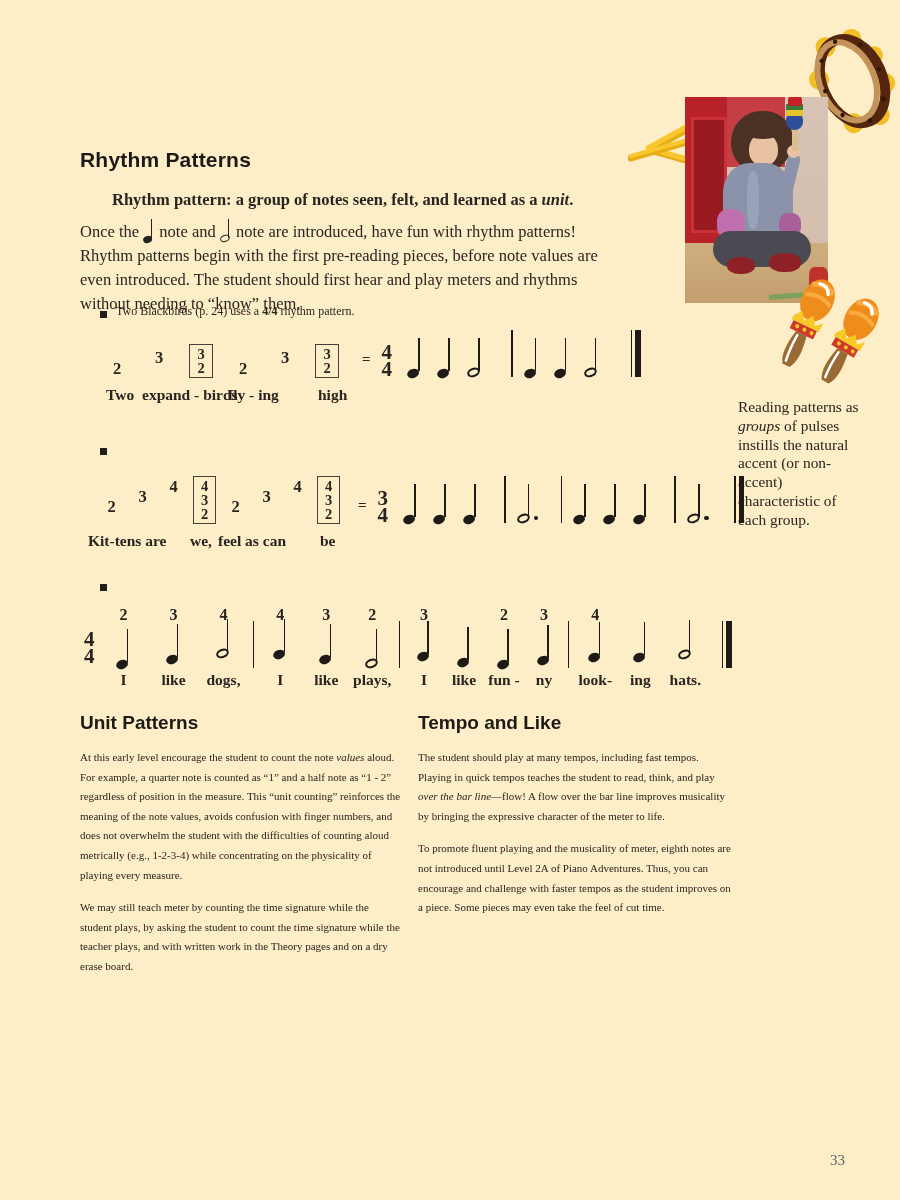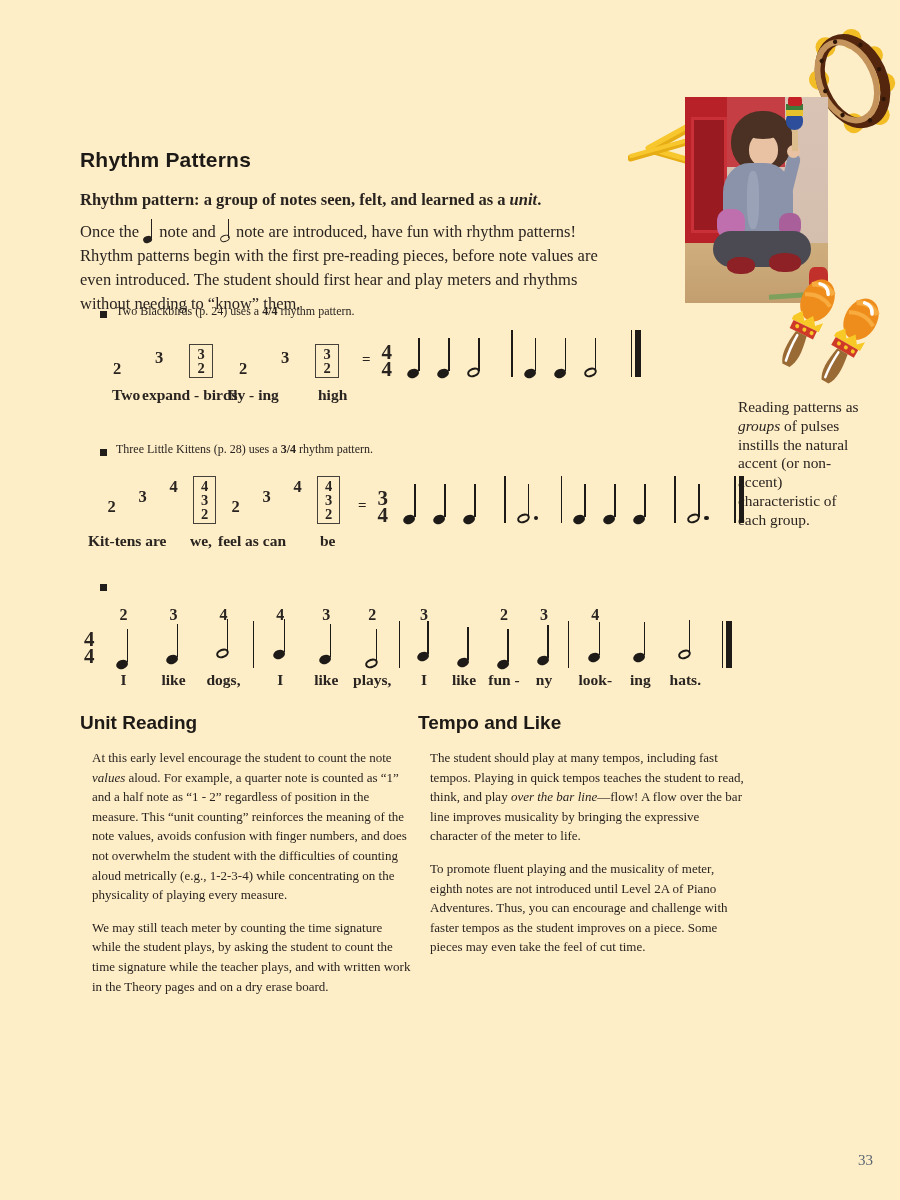--- a/index.html
+++ b/index.html
@@ -4,23 +4,23 @@
 <style>
   html,body{margin:0;padding:0;}
   body{width:900px;height:1200px;background:#fdeec7;font-family:"Liberation Serif",serif;color:#2a2421;overflow:hidden;}
   .page{position:relative;width:900px;height:1200px;}
   .abs{position:absolute;}
   .it{font-style:italic;}
   .bd{font-weight:bold;}
   h1,h2{font-family:"Liberation Sans",sans-serif;color:#1d1916;margin:0;text-align:center;}
   .h-main{font-size:21px;letter-spacing:.2px;}
   .h-sub{font-size:19px;}
-  .def{font-weight:bold;font-size:16.5px;}
+  .def{font-weight:bold;font-size:16.5px;margin-left:32px;}
   .body-text{font-size:16.5px;line-height:24px;}
-  .col-text{font-size:13px;line-height:19.6px;margin-left:12px;}
+  .col-text{font-size:11px;line-height:19.6px;}
   .col-text p{margin:0 0 13px 0;}
   .bullet{display:flex;align-items:center;font-size:12px;}
   .bsq{width:7px;height:7px;background:#211d1a;margin:6px 9px 0 0;flex:0 0 auto;}
   .sidenote{font-size:15.4px;line-height:18.8px;}
   .pagenum{font-size:15px;color:#5b6472;}
 
   
   .inote{position:relative;display:inline-block;width:12px;height:24px;vertical-align:-5px;}
   .ihead{position:absolute;bottom:0;left:0;width:9px;height:6.5px;border-radius:50%;background:#26211e;transform:rotate(-20deg);}
   .inote.half .ihead{background:transparent;border:1.7px solid #26211e;box-sizing:border-box;width:9.5px;height:7px;}
@@ -187,21 +187,21 @@
         </span>
         <span class="gcell">
           <span class="numarea">
             <span class="gbox">
               <span class="boxnum">3</span>
               <span class="boxnum">2</span>
             </span>
           </span>
         </span>
         <span class="glyrics">
-          <span class="glyr" style="left: 16px;">Two</span>
+          <span class="glyr" style="left: 10px;">Two</span>
           <span class="glyr" style="left: 46px;">expand - birds</span>
         </span>
       </span>
       <span class="pgroup">
         <span class="gcell">
           <span class="numarea">
             <span class="gnum" style="margin-bottom: 2px;">2</span>
           </span>
         </span>
         <span class="gcell">
@@ -262,21 +262,20 @@
           <span class="thin"></span>
           <span class="thick"></span>
         </span>
       </span>
     </div>
 
   <div class="abs sidenote" style="left:738px;top:398px;width:124px;"><span>Reading patterns as </span><span class="it">groups</span><span> of pulses instills the natural accent (or non-accent) characteristic of each group.</span></div>
 
   <div class="abs bullet" style="left:100px;top:442px;width:600px;">
     <span class="bsq"></span>
-    <span><span>Three Little Kittens (p. 28) uses a </span><span class="bd">3/4</span><span> rhythm pattern.</span></span>
   </div>
   <div class="abs mrow pm row2" style="left:96px;top:462px;width:627px;">
       <span class="pgroup">
         <span class="gcell">
           <span class="numarea">
             <span class="gnum" style="margin-bottom: 10px;">2</span>
           </span>
         </span>
         <span class="gcell">
           <span class="numarea">
@@ -514,26 +513,26 @@
           <span class="nlyr">hats.</span>
         </span>
       </span>
       <span class="mgap"></span>
       <span class="mfinal">
         <span class="thin"></span>
         <span class="thick"></span>
       </span>
     </div>
 
-  <h2 class="abs h-sub" style="left:80px;top:712px;">Unit Reading</h2>
+  <h2 class="abs h-sub" style="left:80px;top:712px;">Unit Patterns</h2>
   <div class="abs col-text" style="left:80px;top:748px;width:322px;">
     <p><span>At this early level encourage the student to count the note </span><span class="it">values</span><span> aloud. For example, a quarter note is counted as “1” and a half note as “1 - 2” regardless of position in the measure. This “unit counting” reinforces the meaning of the note values, avoids confusion with finger numbers, and does not overwhelm the student with the difficulties of counting aloud metrically (e.g., 1-2-3-4) while concentrating on the physicality of playing every measure.</span></p>
     <p><span>We may still teach meter by counting the time signature while the student plays, by asking the student to count the time signature while the teacher plays, and with written work in the Theory pages and on a dry erase board.</span></p>
   </div>
 
   <h2 class="abs h-sub" style="left:418px;top:712px;">Tempo and Like</h2>
   <div class="abs col-text" style="left:418px;top:748px;width:316px;">
     <p><span>The student should play at many tempos, including fast tempos. Playing in quick tempos teaches the student to read, think, and play </span><span class="it">over the bar line</span><span>—flow! A flow over the bar line improves musicality by bringing the expressive character of the meter to life.</span></p>
     <p><span>To promote fluent playing and the musicality of meter, eighth notes are not introduced until Level 2A of Piano Adventures. Thus, you can encourage and challenge with faster tempos as the student improves on a piece. Some pieces may even take the feel of cut time.</span></p>
   </div>
 
-  <div class="abs pagenum" style="left:858px;top:1152px;">33</div>
+  <div class="abs pagenum" style="left:830px;top:1152px;">33</div>
 </div>
 
 </body></html>

